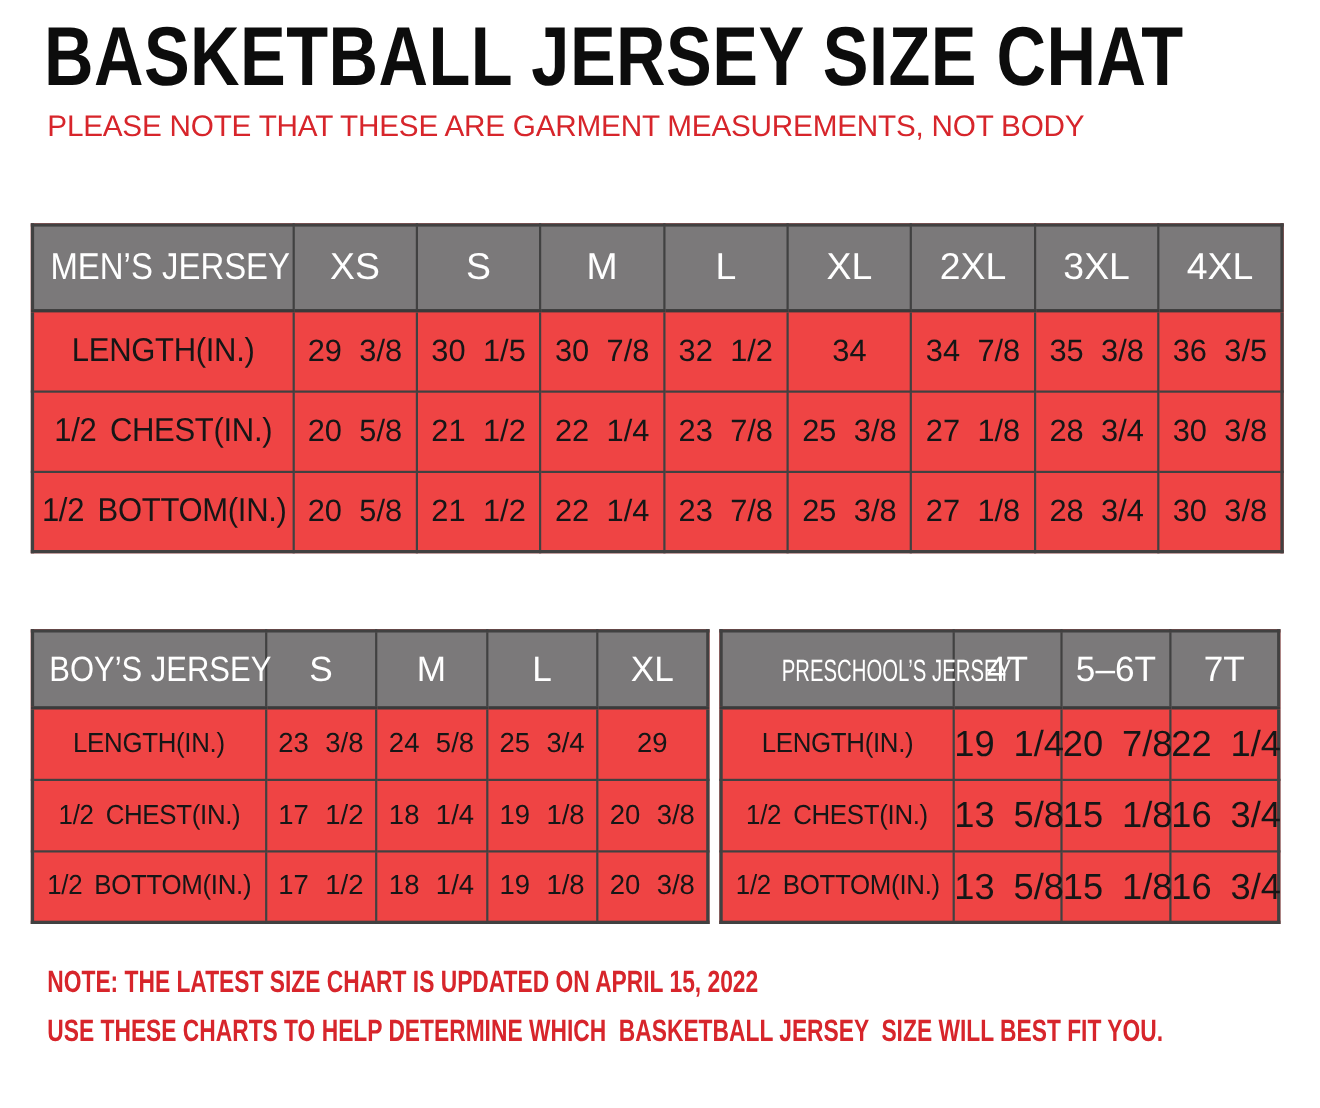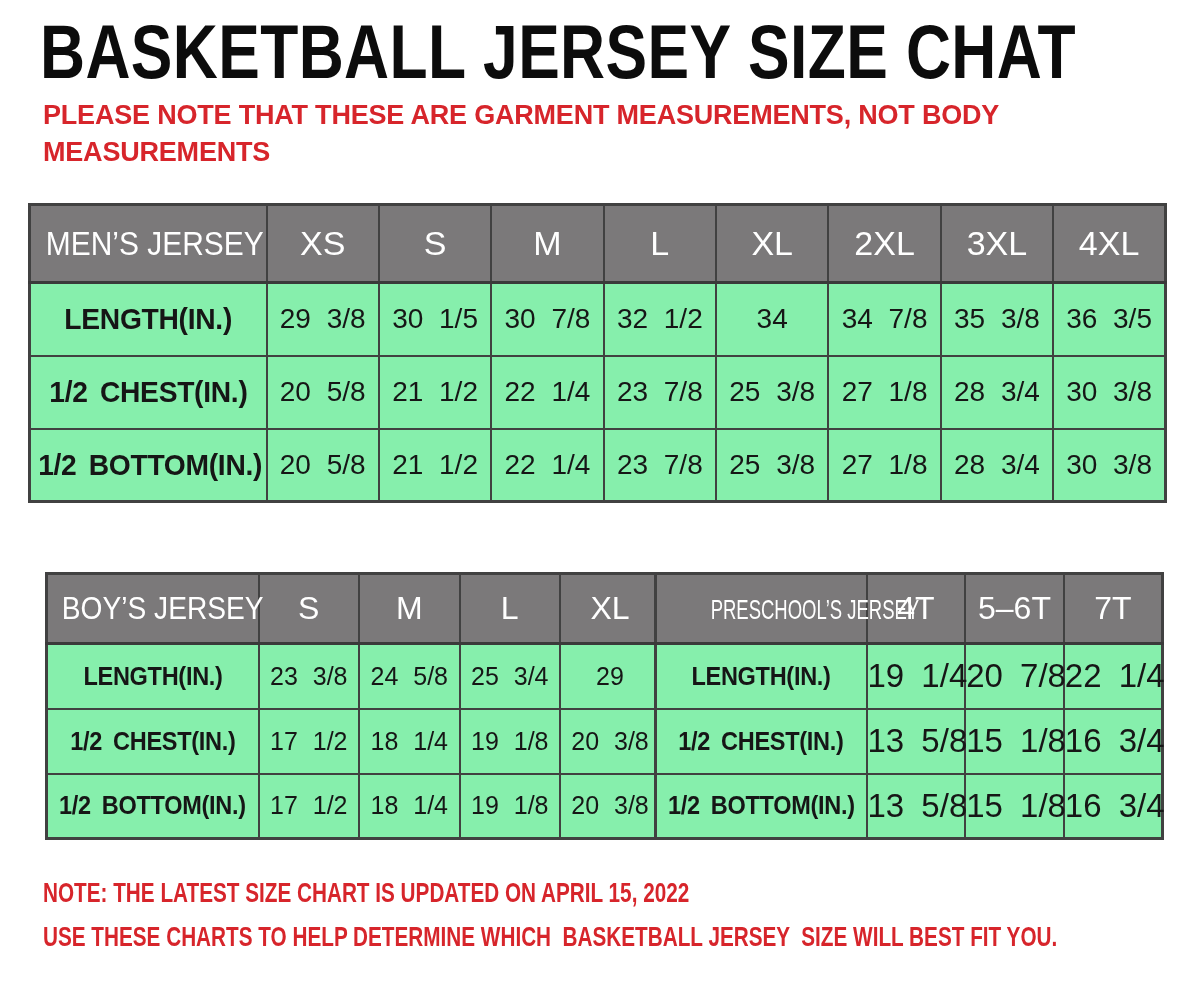--- a/index.html
+++ b/index.html
@@ -29,75 +29,74 @@
   }
   .garment-note {
     position: absolute;
     left: 43px;
     top: 97px;
     font-size: 27px;
     line-height: 37px;
     color: #d7252b;
     letter-spacing: -0.2px;
     white-space: nowrap;
-    font-weight: bold;
   }
   .footnote {
     position: absolute;
     left: 43px;
     font-size: 28px;
     font-weight: bold;
     color: #d7252b;
     white-space: pre;
     transform: scaleX(0.74);
     transform-origin: left top;
     line-height: 1.1;
   }
   .footnote-1 { top: 878px; }
   .footnote-2 { top: 922px; }
 
   
   table.size-table {
     position: absolute;
     border-collapse: collapse;
     table-layout: fixed;
-    background: #86efac;
+    background: #ef4444;
     border: 3px solid #414141;
   }
   table.size-table th,
   table.size-table td {
     border: 2px solid #414141;
     text-align: center;
     vertical-align: middle;
     overflow: visible;
     padding: 0;
   }
   table.size-table thead th {
     background: #7b797a;
     color: #ffffff;
     font-weight: normal;
     border-bottom: 3px solid #3a3a3a;
   }
   .cell-text { display: inline-block; white-space: nowrap; }
-  td.row-label { font-weight: bold; }
+  td.row-label { font-weight: normal; }
   td.row-label .cell-text { transform: scaleX(0.94); letter-spacing: -0.3px; word-spacing: 5px; }
   td.size-cell .cell-text { word-spacing: 8px; }
 
   
   #table-mens { left: 28px; top: 203px; width: 1139px; }
   #table-mens thead tr { height: 78px; }
   #table-mens tbody tr { height: 73px; }
   #table-mens th.label-col { width: 237px; }
   #table-mens thead th { font-size: 34px; }
   #table-mens thead th.label-col .cell-text { font-size: 34px; transform: scaleX(0.88); }
   #table-mens td.row-label { font-size: 30px; }
   #table-mens td.size-cell { font-size: 28px; }
 
   
-  #table-boys { left: 45px; top: 572px; width: 617px; }
+  #table-boys { left: 28px; top: 572px; width: 617px; }
   #table-boys thead tr { height: 70px; }
   #table-boys tbody tr { height: 65px; }
   #table-boys th.label-col { width: 212px; }
   #table-boys thead th { font-size: 32px; }
   #table-boys thead th.label-col .cell-text { transform: scaleX(0.88); }
   #table-boys td.row-label { font-size: 25px; }
   #table-boys td.size-cell { font-size: 25px; }
 
   
   #table-preschool { left: 654px; top: 572px; width: 510px; }
@@ -109,21 +108,20 @@
   #table-preschool td.row-label { font-size: 25px; }
   #table-preschool td.size-cell { font-size: 33px; }
 </style>
 </head>
 <body>
 
 <h1 class="page-title">BASKETBALL JERSEY SIZE CHAT</h1>
 
 <div class="garment-note">
   <div>PLEASE NOTE THAT THESE ARE GARMENT MEASUREMENTS, NOT BODY</div>
-  <div>MEASUREMENTS</div>
 </div>
 
 <table id="table-mens" class="size-table">
     <thead>
       <tr>
         <th class="label-col"><span class="cell-text">MEN’S JERSEY</span></th>
         <th class="size-col"><span class="cell-text">XS</span></th>
         <th class="size-col"><span class="cell-text">S</span></th>
         <th class="size-col"><span class="cell-text">M</span></th>
         <th class="size-col"><span class="cell-text">L</span></th>

